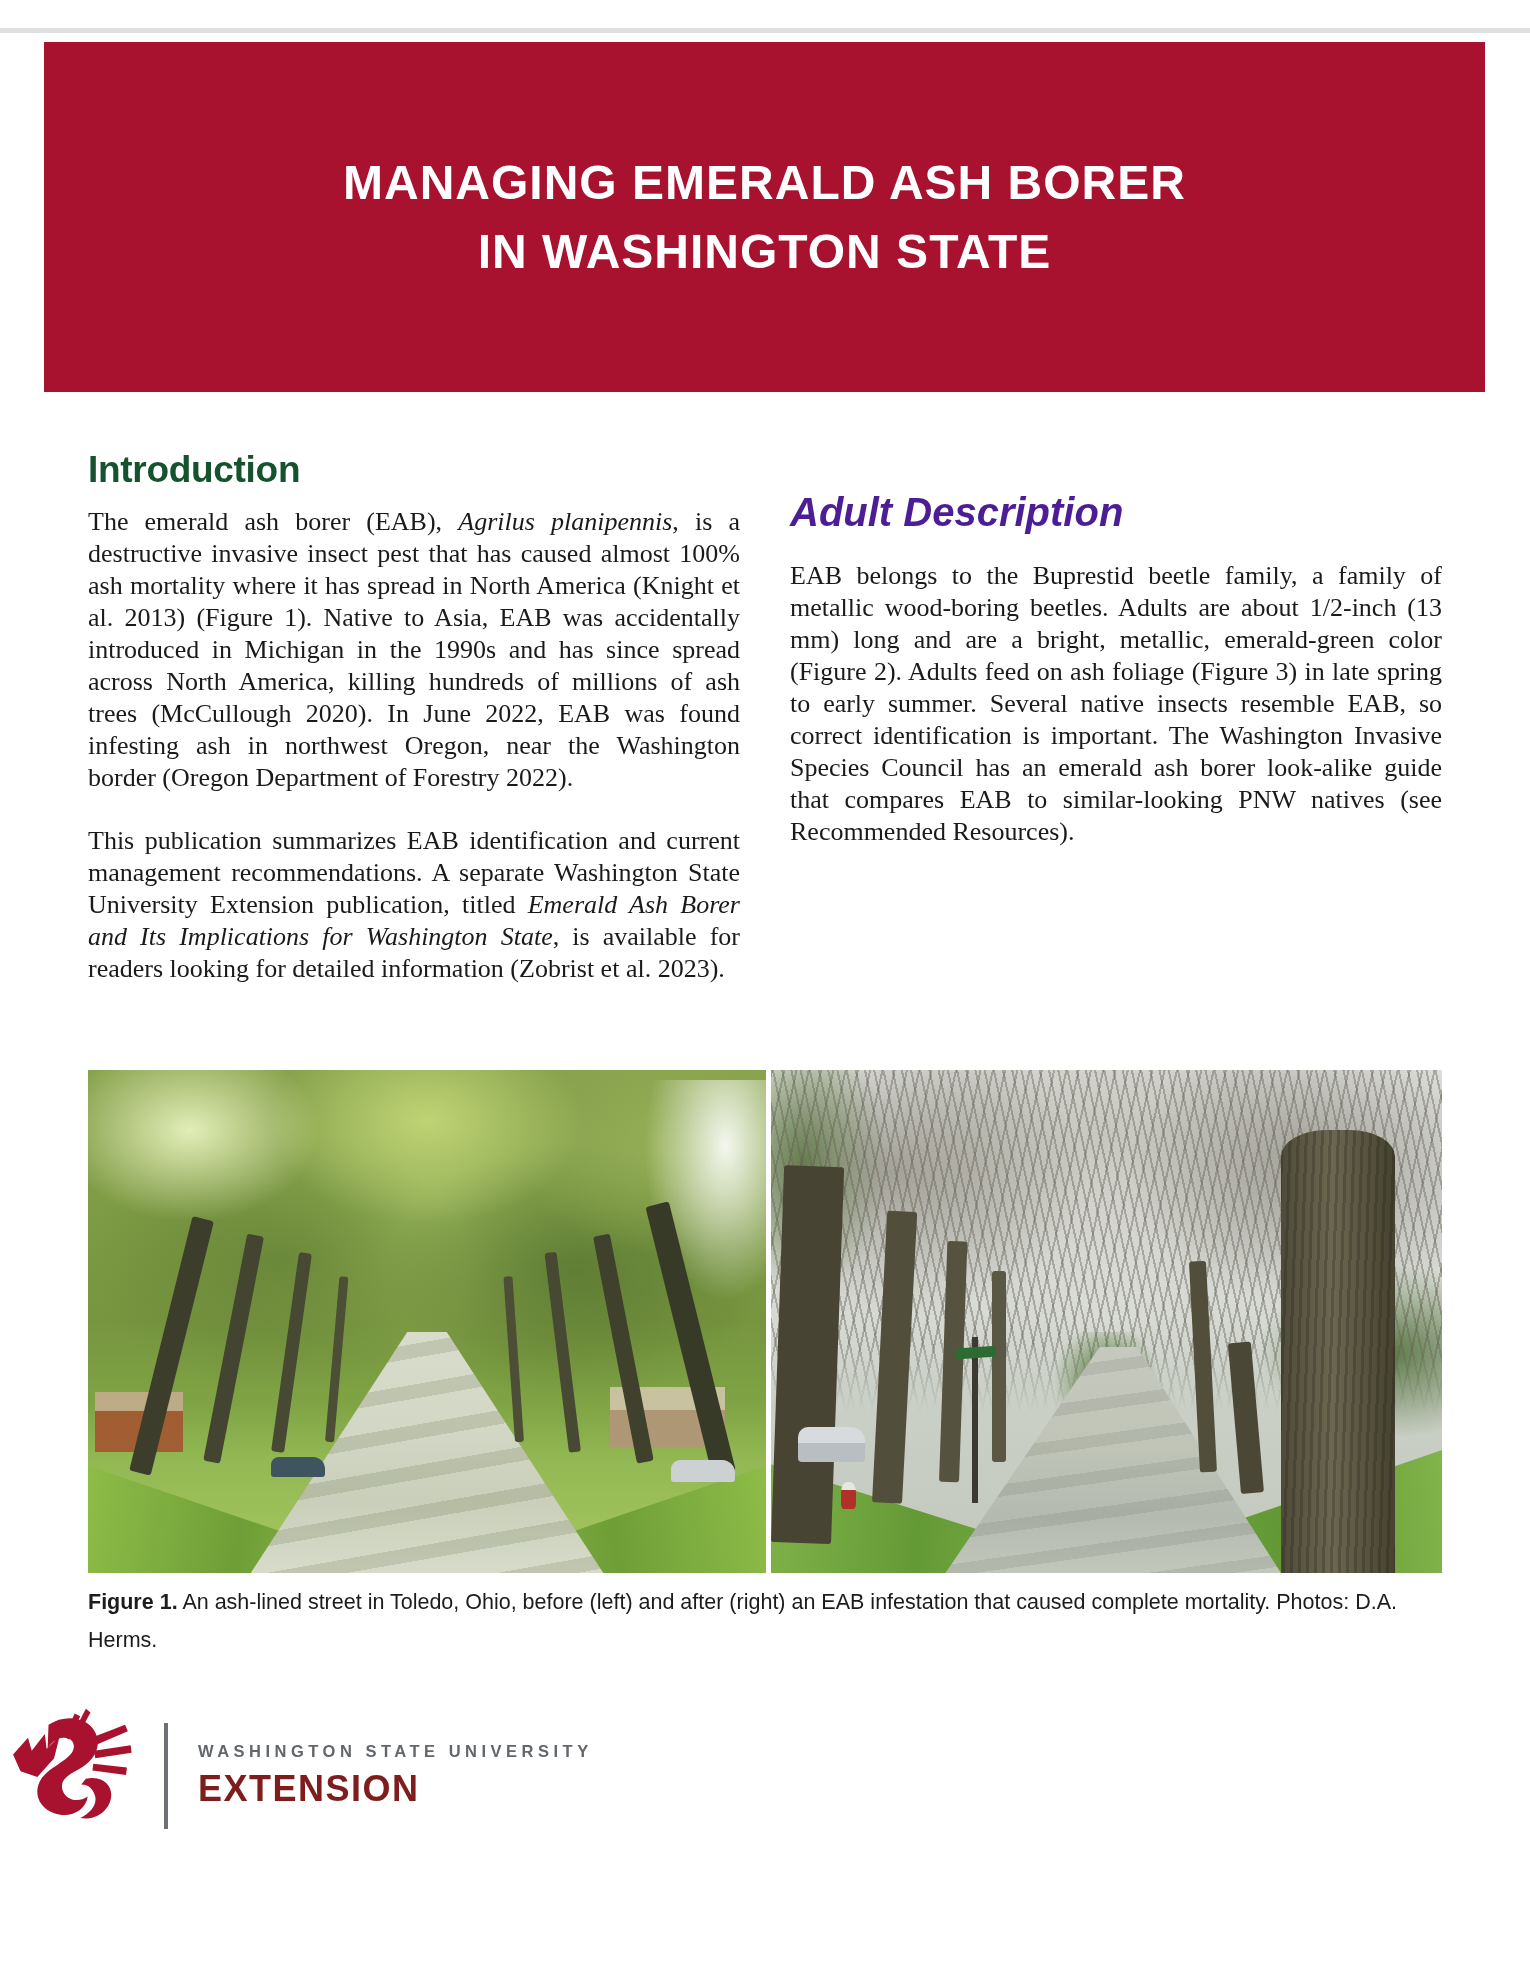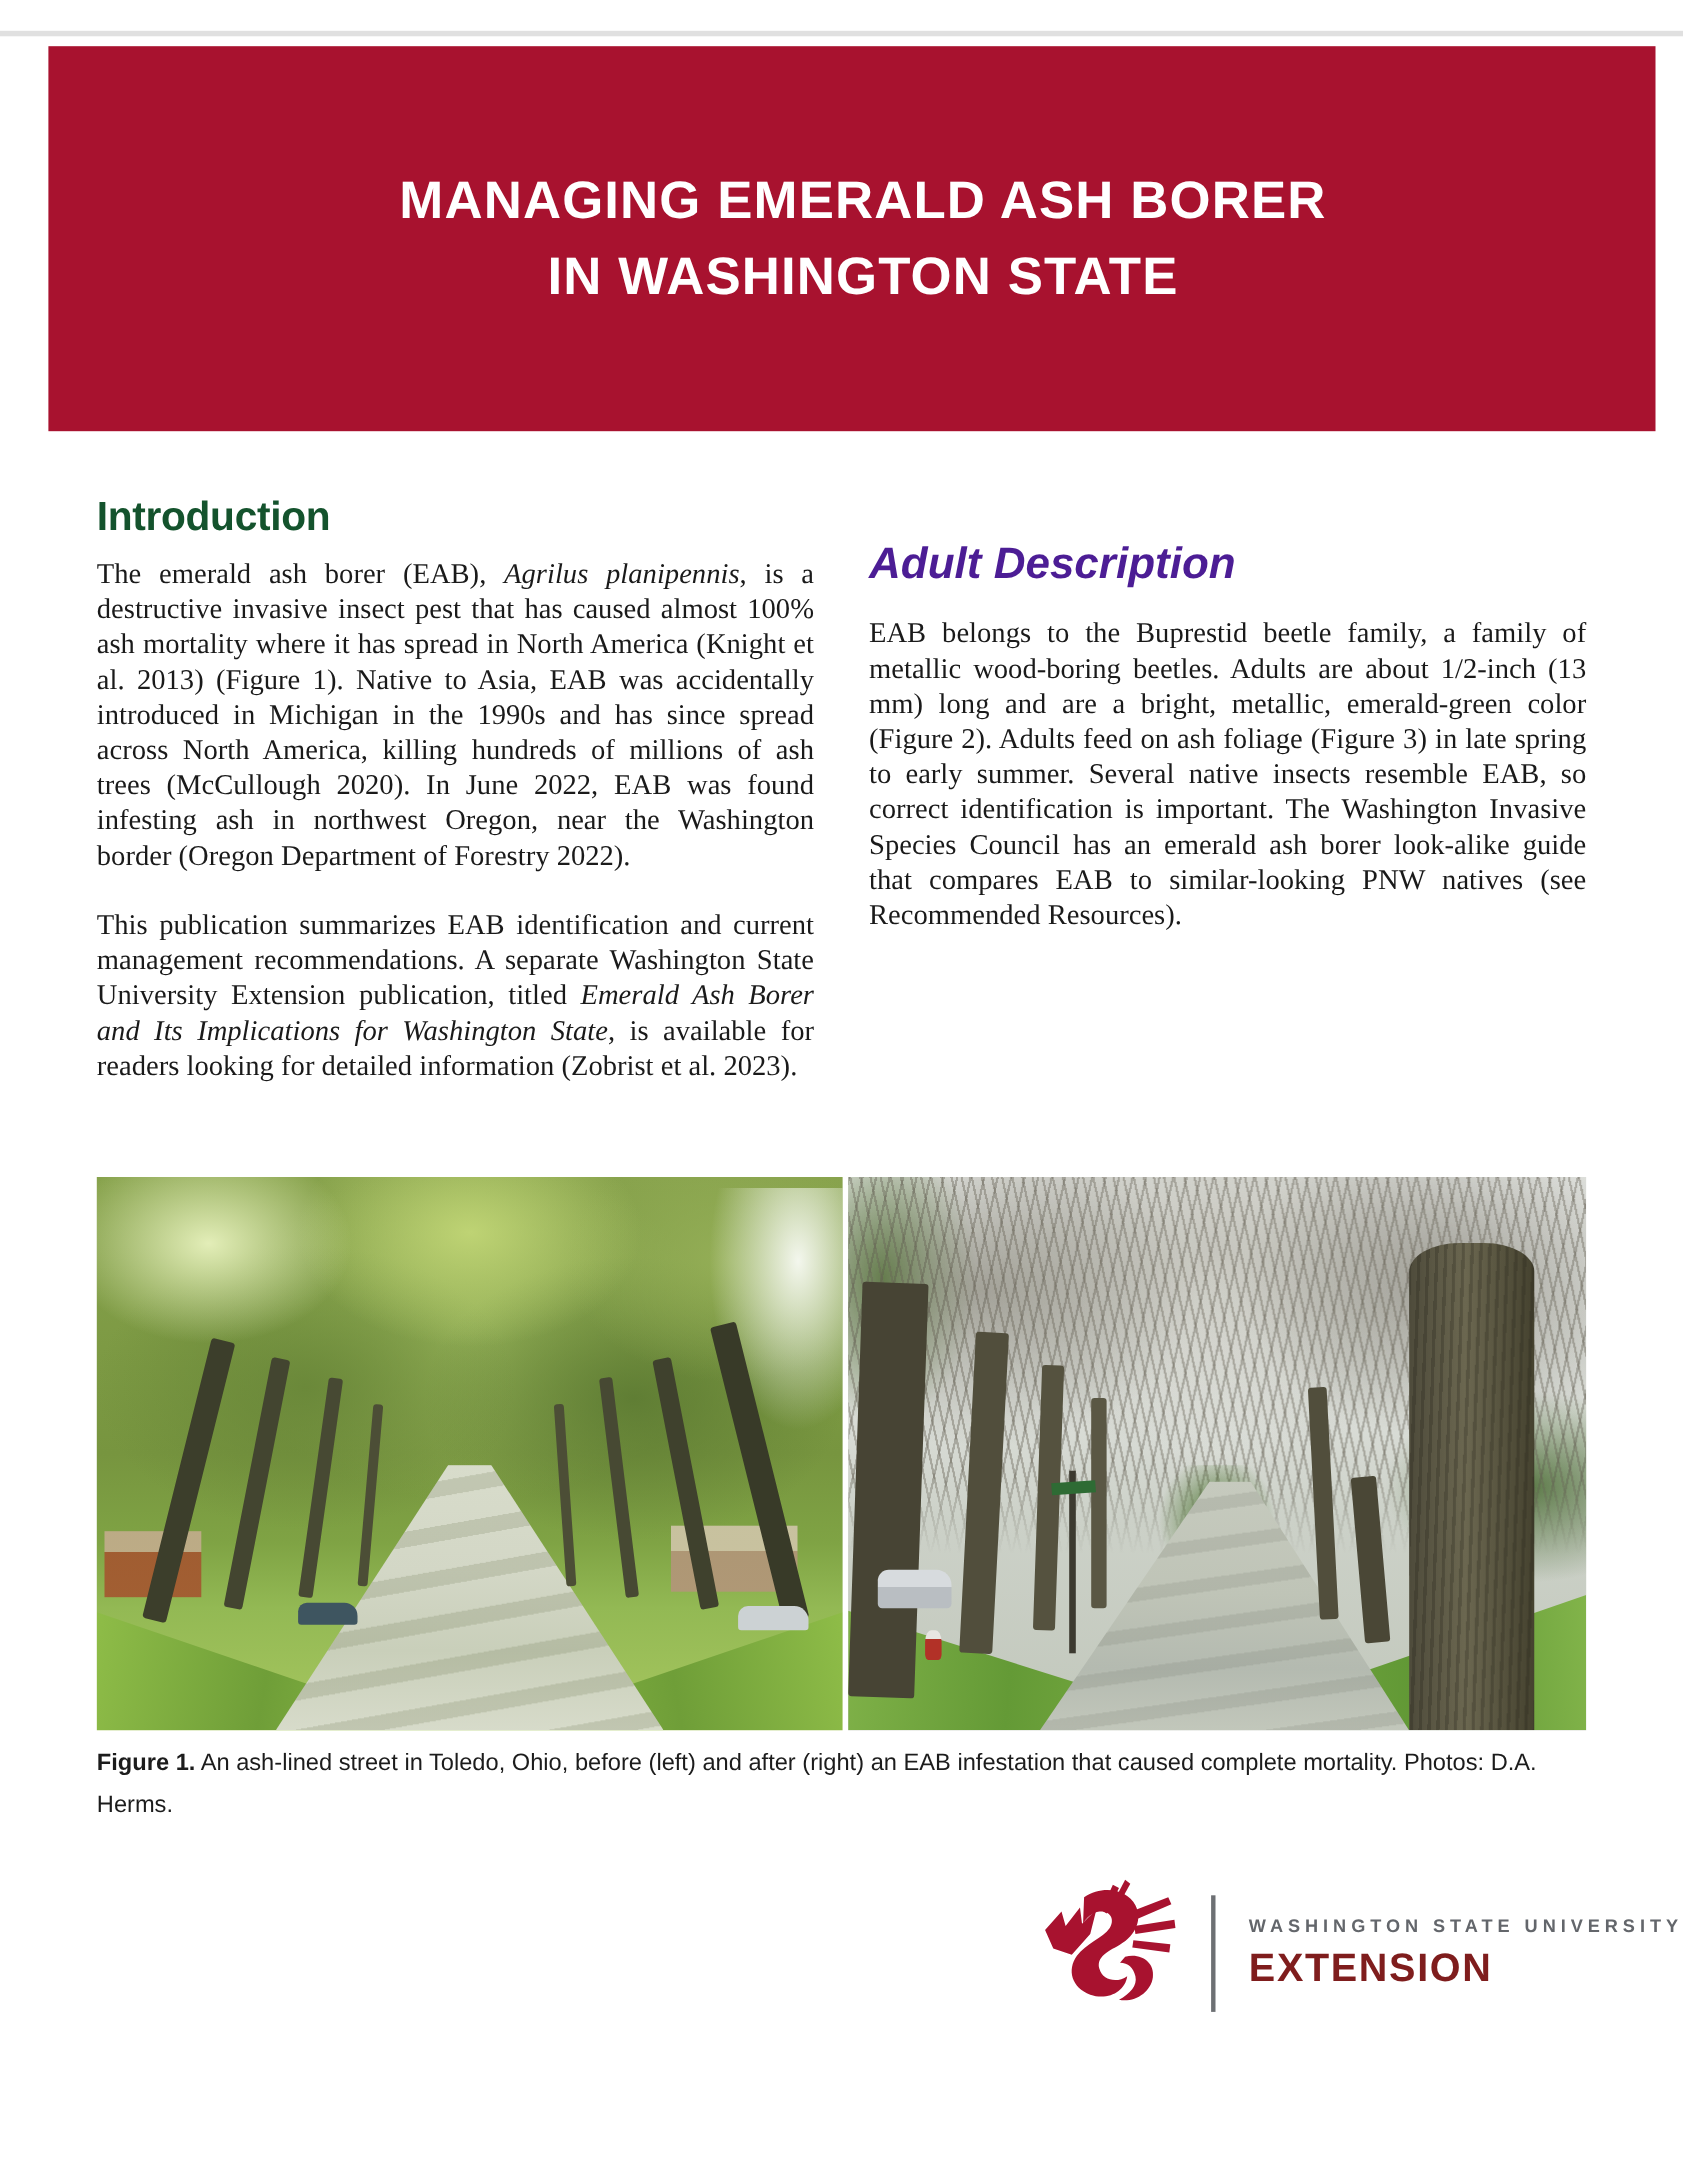--- a/index.html
+++ b/index.html
@@ -2,21 +2,21 @@
 <html><head>
 <meta charset="utf-8">
 <style>
   html,body{margin:0;padding:0;background:#ffffff;}
   #page{position:relative;width:1530px;height:1980px;background:#ffffff;overflow:hidden;
         font-family:"Liberation Sans",sans-serif;}
   .top-rule{position:absolute;top:28px;left:0;width:1530px;height:5px;background:#e0e0e0;}
 
   
   .banner{position:absolute;left:44px;top:42px;width:1441px;height:350px;background:#a8122f;
-          display:flex;flex-direction:column;justify-content:center;align-items:center;padding-left:20px;}
+          display:flex;flex-direction:column;justify-content:center;align-items:center;}
   .banner .t{color:#ffffff;font-weight:bold;font-size:48px;line-height:69px;letter-spacing:1px;
              text-align:center;font-family:"Liberation Sans",sans-serif;}
 
   
   .col{position:absolute;top:448px;width:652px;}
   #col-left{left:88px;}
   #col-right{left:790px;}
   .col h2{margin:0;font-size:37px;line-height:44px;font-weight:bold;color:#14532d;letter-spacing:-0.3px;}
   #col-left h2{margin-bottom:14px;}
   .col h3{margin:46px 0 30px 0;font-size:40px;line-height:36px;font-style:italic;font-weight:600;color:#4c1d95;}
@@ -89,21 +89,21 @@
   .a-pole{left:30%;top:53%;width:0.9%;height:33%;background:#3c3a30;}
   .a-sign{left:27.5%;top:55%;width:6%;height:2.2%;background:#2e6b34;transform:rotate(-4deg);}
 
   
   .caption{position:absolute;left:88px;top:1583px;width:1354px;margin:0;
            font-size:21.5px;line-height:38px;color:#1c1c1c;}
   .caption strong{font-weight:bold;}
 
   
   .footer-logo{position:absolute;left:0;top:1700px;width:1530px;height:152px;
-               display:flex;justify-content:flex-end;align-items:center;}
+               display:flex;justify-content:flex-start;align-items:center;}
   .footer-logo svg{width:140px;height:144px;display:block;}
   .logo-divider{width:4px;height:106px;background:#6d7074;margin:0 30px 0 24px;}
   .logo-text .uni{font-size:16.5px;font-weight:bold;letter-spacing:4.5px;color:#63666b;margin-bottom:7px;}
   .logo-text .ext{font-size:36px;font-weight:bold;letter-spacing:1.5px;color:#7f1d1d;}
 </style>
 </head>
 <body>
 
 <div id="page">
   <div class="top-rule"></div>

